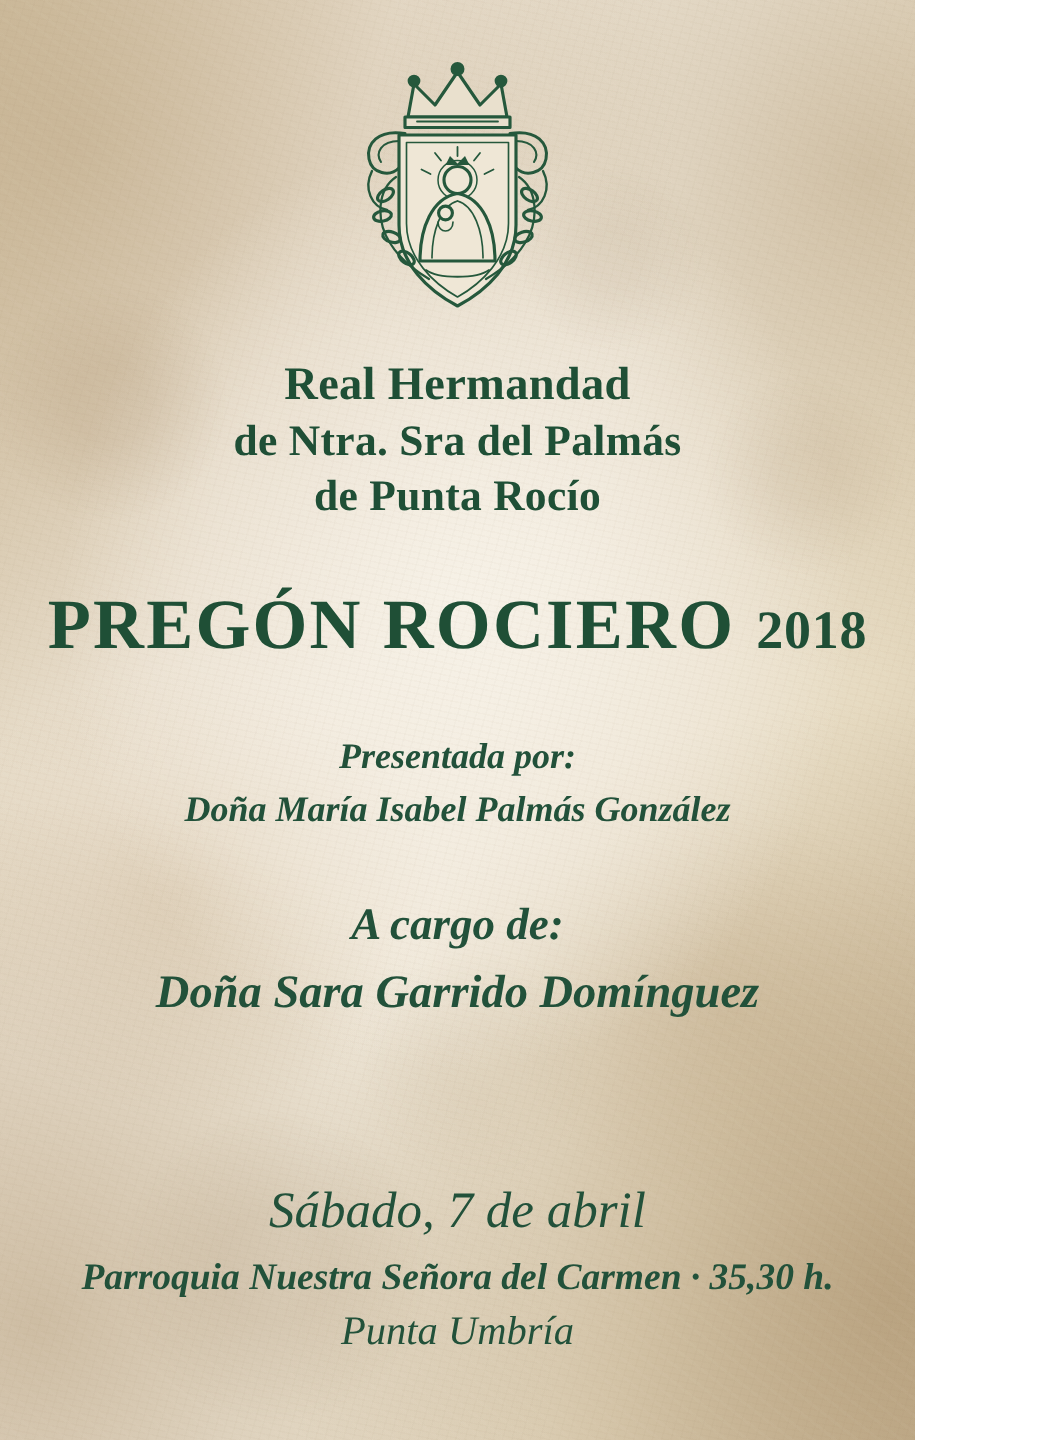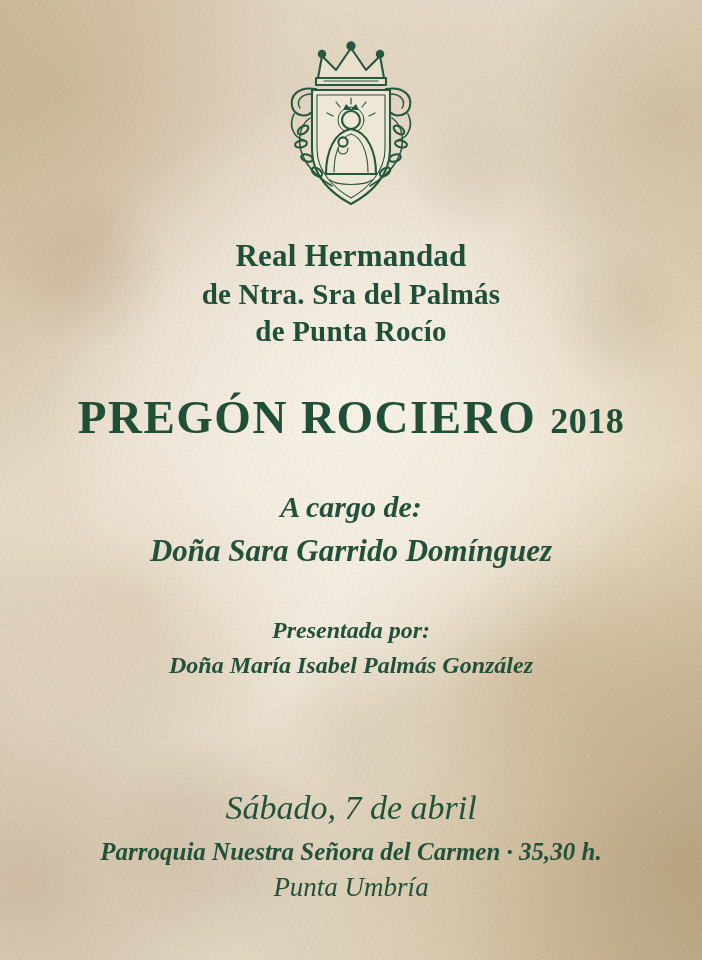--- a/index.html
+++ b/index.html
@@ -8,21 +8,21 @@
   }
   body {
     width: 702px;
     height: 960px;
     overflow: hidden;
     font-family: "Liberation Serif", serif;
   }
 
   .poster {
     position: relative;
-    width: 702px;
+    width: 610px;
     height: 960px;
     box-sizing: border-box;
     background-color: #e2d7c3;
     background-image:
       radial-gradient(ellipse 60% 45% at 50% 42%, rgba(247,242,232,0.92) 0%, rgba(243,236,224,0.55) 45%, rgba(228,216,196,0.0) 72%),
       radial-gradient(ellipse 120% 80% at 8% 10%, rgba(176,150,112,0.45) 0%, rgba(176,150,112,0.0) 55%),
       radial-gradient(ellipse 110% 70% at 95% 12%, rgba(168,142,104,0.42) 0%, rgba(168,142,104,0.0) 50%),
       radial-gradient(ellipse 110% 70% at 4% 92%, rgba(164,137,98,0.45) 0%, rgba(164,137,98,0.0) 52%),
       radial-gradient(ellipse 120% 75% at 97% 90%, rgba(158,131,92,0.5) 0%, rgba(158,131,92,0.0) 55%),
       radial-gradient(ellipse 40% 22% at 20% 62%, rgba(198,174,139,0.35) 0%, rgba(198,174,139,0.0) 70%),
@@ -232,28 +232,28 @@
       <span class="l1">Real Hermandad</span>
       <span class="l2">de Ntra. Sra del Palmás</span>
       <span class="l3">de Punta Rocío</span>
     </div>
 
     <div class="title-row">
       <span class="title-main">PREGÓN ROCIERO</span>
       <span class="title-year">2018</span>
     </div>
 
+    <div class="block secondary">
+      <span class="lead">Presentada por:</span>
+      <span class="name">Doña María Isabel Palmás González</span>
+    </div>
+
     <div class="block primary">
       <span class="lead">A cargo de:</span>
       <span class="name">Doña Sara Garrido Domínguez</span>
-    </div>
-
-    <div class="block secondary">
-      <span class="lead">Presentada por:</span>
-      <span class="name">Doña María Isabel Palmás González</span>
     </div>
 
     <div class="event">
       <span class="date">Sábado, 7 de abril</span>
       <span class="venue">Parroquia Nuestra Señora del Carmen · 35,30 h.</span>
       <span class="city">Punta Umbría</span>
     </div>
 
   </div>
 </div>

